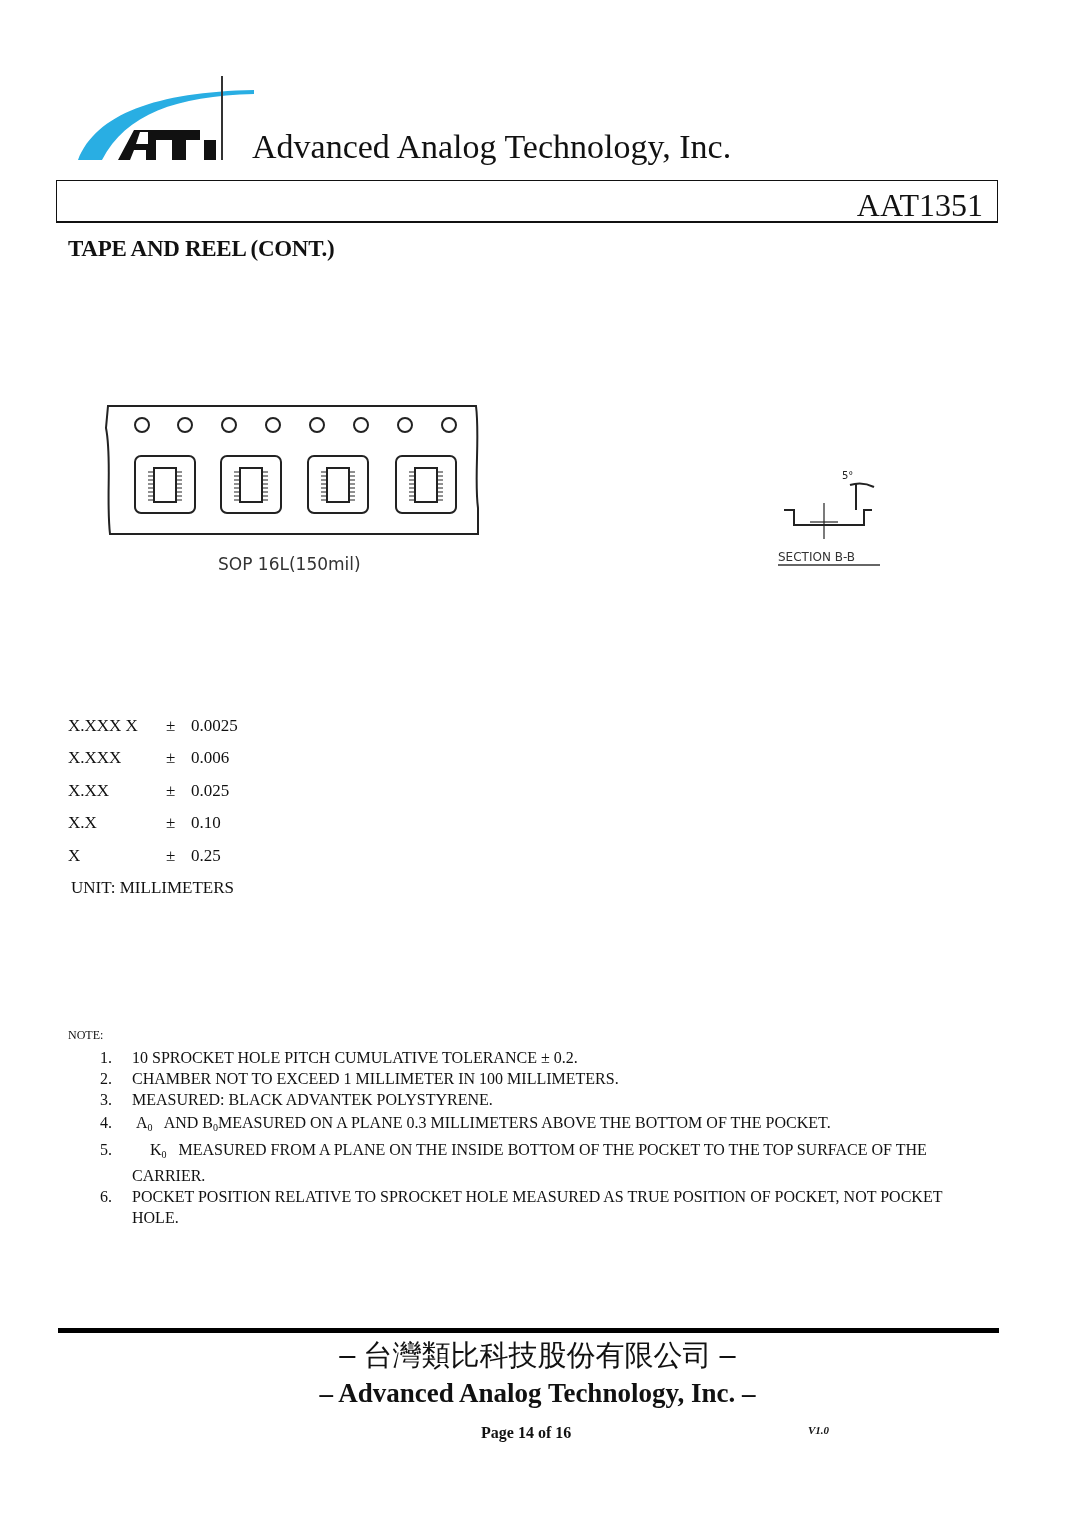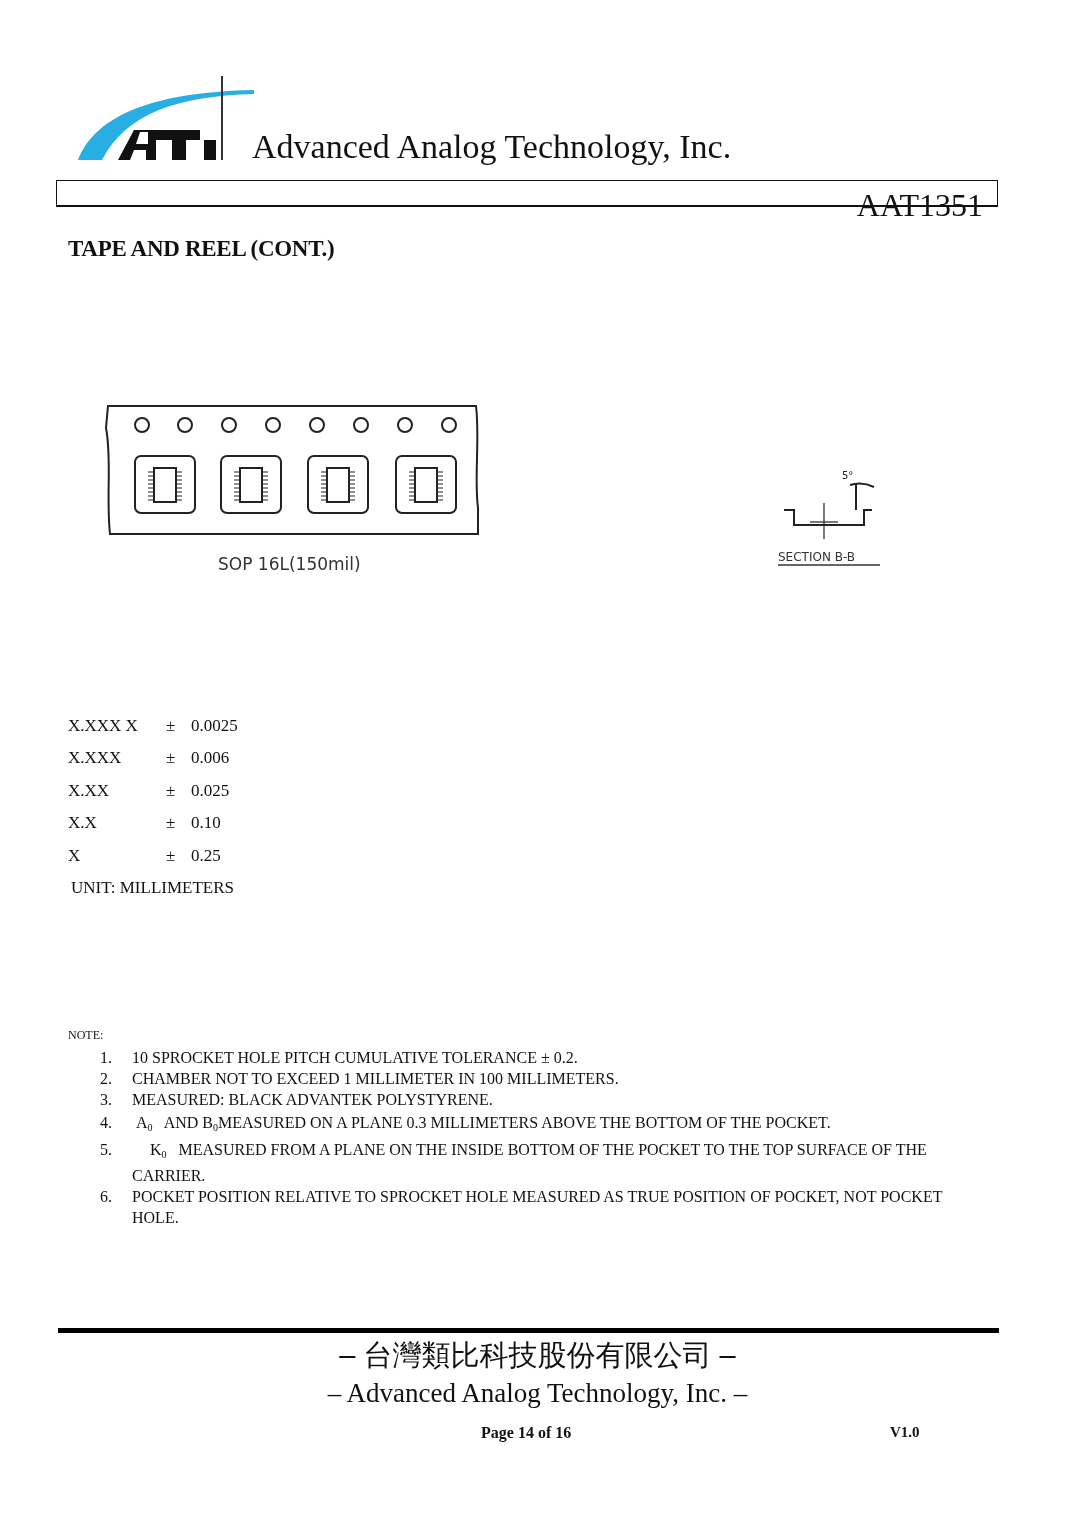--- a/index.html
+++ b/index.html
@@ -1,42 +1,42 @@
 <!DOCTYPE html>
 <html><head>
   <meta charset="utf-8">
   <style>
     html, body { margin: 0; padding: 0; background: #ffffff; }
     body { width: 1075px; height: 1521px; position: relative; overflow: hidden;
            font-family: "Liberation Serif", "DejaVu Serif", serif; color: #111; }
     .abs { position: absolute; }
     #logo { left: 76px; top: 74px; width: 180px; height: 90px; }
     #company { left: 252px; top: 128px; font-size: 34px; white-space: nowrap; }
-    #partbox { left: 56px; top: 180px; width: 942px; height: 27px; border: 1px solid #111;
+    #partbox { left: 56px; top: 180px; width: 942px; height: 43px; border: 1px solid #111;
                border-bottom: 2px solid #111; box-sizing: border-box; }
     #partnum { right: 14px; top: 6px; font-size: 32px; }
     #section-title { left: 68px; top: 236px; font-size: 23px; font-weight: bold; white-space: nowrap; letter-spacing: -0.3px; }
     #tape-drawing { left: 98px; top: 398px; width: 390px; height: 185px; }
     #section-drawing { left: 770px; top: 463px; width: 120px; height: 115px; }
     .tol-row { position: absolute; left: 68px; font-size: 17px; white-space: nowrap; }
     .tol-row .k { position: absolute; left: 0; }
     .tol-row .pm { position: absolute; left: 98px; }
     .tol-row .v { position: absolute; left: 123px; }
     #unit { left: 71px; top: 878px; font-size: 17px; white-space: nowrap; }
     #note-label { left: 68px; top: 1028px; font-size: 12px; }
     .note { position: absolute; font-size: 16px; white-space: nowrap; }
     .note .num { position: absolute; left: 0; }
     .note .txt { position: absolute; left: 32px; }
     sub { font-size: 10px; vertical-align: -3px; }
     #footer-rule { left: 58px; top: 1328px; width: 941px; height: 5px; background: #000; }
     #footer-cn { left: 0; width: 1075px; top: 1336px; text-align: center; font-size: 29px;
                  font-family: Liberation Sans, sans-serif; white-space: nowrap; }
-    #footer-en { left: 0; width: 1075px; top: 1378px; text-align: center; font-size: 27px; white-space: nowrap; }
+    #footer-en { left: 0; width: 1075px; top: 1378px; text-align: center; font-size: 27px; white-space: nowrap; font-weight: bold; }
     #footer-page { left: 481px; top: 1424px; font-size: 16px; font-weight: bold; white-space: nowrap; }
-    #footer-ver { left: 890px; top: 1424px; font-size: 15px; font-weight: bold; }
+    #footer-ver { left: 808px; top: 1424px; font-size: 11px; font-weight: bold; font-style: italic; }
   </style>
 </head>
 <body>
 
 <div id="logo" class="abs">
   <svg width="180" height="90" viewBox="0 0 180 90">
     <path d="M2,86 C20,40 80,18 178,16 L178,20 C100,22 50,40 26,86 Z" fill="#29aee3"></path>
     <line x1="146" y1="2" x2="146" y2="86" stroke="#333" stroke-width="2"></line>
     <polygon points="42,86 58,56 80,56 80,86 70,86 70,76 58,76 54,86" fill="#111"></polygon>
     <polygon points="64,58 72,58 72,70 60,70" fill="#fff"></polygon>

